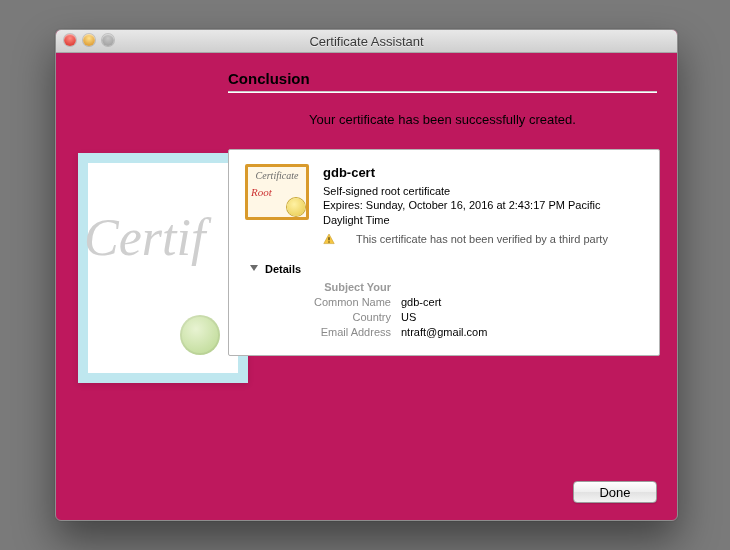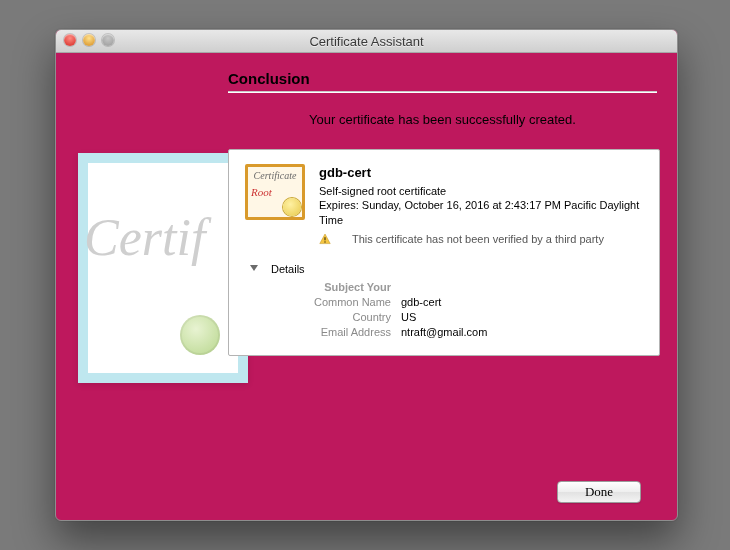--- a/index.html
+++ b/index.html
@@ -134,25 +134,24 @@
     width: 398px;
     box-shadow: inset 0 1px 0 rgba(255,255,255,0.6);
   }
 
   .summary {
     display: flex;
     gap: 14px;
   }
 
   .cert-icon {
-    width: 44px;
+    width: 64px;
     height: 56px;
     flex: none;
     position: relative;
-    padding-left: 16px;
   }
   .cert-icon .border {
     position: absolute;
     inset: 0;
     border: 3px solid #d99a2b;
     background: #fff7e6;
     border-radius: 2px;
   }
   .cert-icon .word {
     position: absolute;
@@ -198,24 +197,24 @@
     margin-top: 4px;
     color: #555;
   }
   .warn-icon {
     flex: none;
     margin-top: 1px;
   }
 
   .details-header {
     display: flex;
-    gap: 12px;
+    gap: 6px;
     margin: 14px 0 6px 4px;
     font-size: 11px;
-    font-weight: normal;
+    font-weight: bold;
     cursor: pointer;
   }
   .details-header svg { display: block; }
 
   .details {
     font-size: 11px;
   }
   .details .row {
     display: flex;
     margin: 3px 0;
@@ -229,23 +228,22 @@
   .details .row.section .label {
     font-weight: bold;
     color: #9a9a9a;
   }
   .details .row .val {
     color: #000;
   }
 
   .footer {
     position: absolute;
-    right: 36px;
+    right: 20px;
     bottom: 18px;
-    font-family: Liberation Serif, serif;
   }
   .btn {
     min-width: 84px;
     height: 22px;
     padding: 0 14px;
     font-size: 13px;
     font-family: inherit;
     color: #000;
     background: linear-gradient(#ffffff, #efefef 48%, #e2e2e2 52%, #f3f3f3);
     border: 1px solid #9c9c9c;

